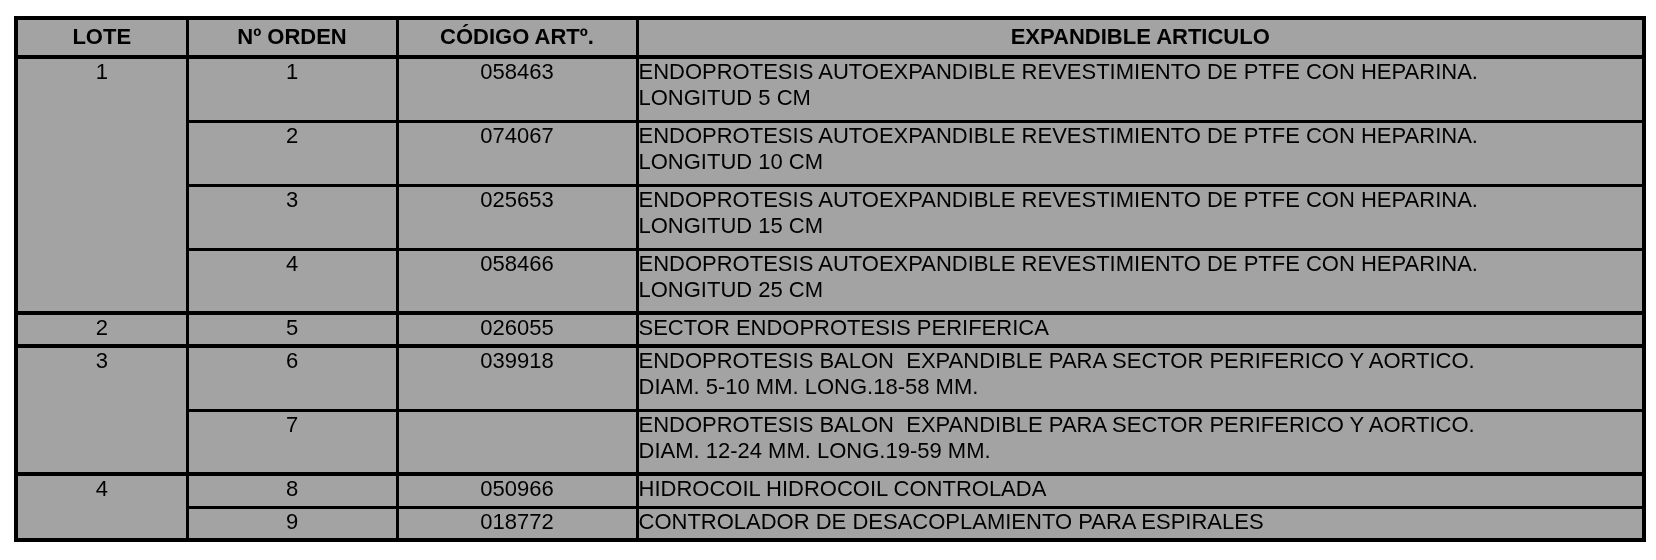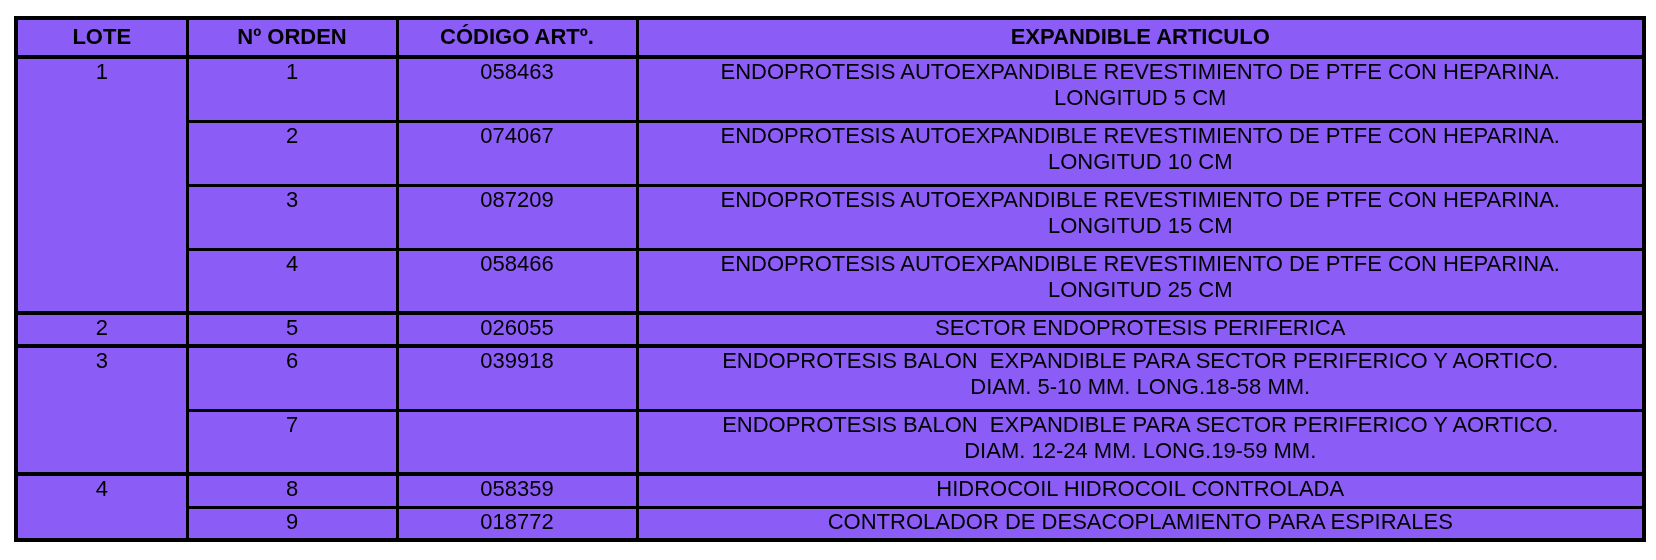--- a/index.html
+++ b/index.html
@@ -17,21 +17,21 @@
   .table-wrap {
     position: absolute;
     left: 14px;
     top: 16px;
   }
   table.lots {
     border-collapse: collapse;
     table-layout: fixed;
     width: 1628px;
     border: 4px solid #000000;
-    background: #8b5cf6;
+    background: #a3a3a3;
     padding-left: 16px;
   }
   table.lots col.c-lote  { width: 171px; }
   table.lots col.c-orden { width: 210px; }
   table.lots col.c-cod   { width: 240px; }
   table.lots col.c-desc  { width: 1007px; }
 
   table.lots th,
   table.lots td {
     border: 3px solid #000000;
@@ -49,21 +49,21 @@
     height: 30px;
     padding: 2px 0 3px 0;
     border-bottom-width: 4px;
   }
   
   td.num {
     text-align: center;
     padding-top: 3px;
   }
   td.desc {
-    text-align: center;
+    text-align: left;
     padding: 3px 6px 0 8px;
     white-space: pre-wrap;
   }
   tr.row-2l { height: 64px; }
   tr.row-1l { height: 33px; }
   tr.group-start td { border-top-width: 4px; }
 </style>
 </head>
 <body>
 
@@ -92,21 +92,21 @@
 LONGITUD 5 CM</td>
       </tr>
       <tr class="row-2l">
         <td class="num">2</td>
         <td class="num">074067</td>
         <td class="desc">ENDOPROTESIS AUTOEXPANDIBLE REVESTIMIENTO DE PTFE CON HEPARINA.
 LONGITUD 10 CM</td>
       </tr>
       <tr class="row-2l">
         <td class="num">3</td>
-        <td class="num">087209</td>
+        <td class="num">025653</td>
         <td class="desc">ENDOPROTESIS AUTOEXPANDIBLE REVESTIMIENTO DE PTFE CON HEPARINA.
 LONGITUD 15 CM</td>
       </tr>
       <tr class="row-2l">
         <td class="num">4</td>
         <td class="num">058466</td>
         <td class="desc">ENDOPROTESIS AUTOEXPANDIBLE REVESTIMIENTO DE PTFE CON HEPARINA.
 LONGITUD 25 CM</td>
       </tr>
       <tr class="row-1l group-start">
@@ -124,21 +124,21 @@
       </tr>
       <tr class="row-2l">
         <td class="num">7</td>
         <td class="num"></td>
         <td class="desc">ENDOPROTESIS BALON  EXPANDIBLE PARA SECTOR PERIFERICO Y AORTICO.
 DIAM. 12-24 MM. LONG.19-59 MM.</td>
       </tr>
       <tr class="row-1l group-start">
         <td class="num" rowspan="2">4</td>
         <td class="num">8</td>
-        <td class="num">058359</td>
+        <td class="num">050966</td>
         <td class="desc">HIDROCOIL HIDROCOIL CONTROLADA</td>
       </tr>
       <tr class="row-1l">
         <td class="num">9</td>
         <td class="num">018772</td>
         <td class="desc">CONTROLADOR DE DESACOPLAMIENTO PARA ESPIRALES</td>
       </tr>
     </tbody>
   </table>
 </div>

